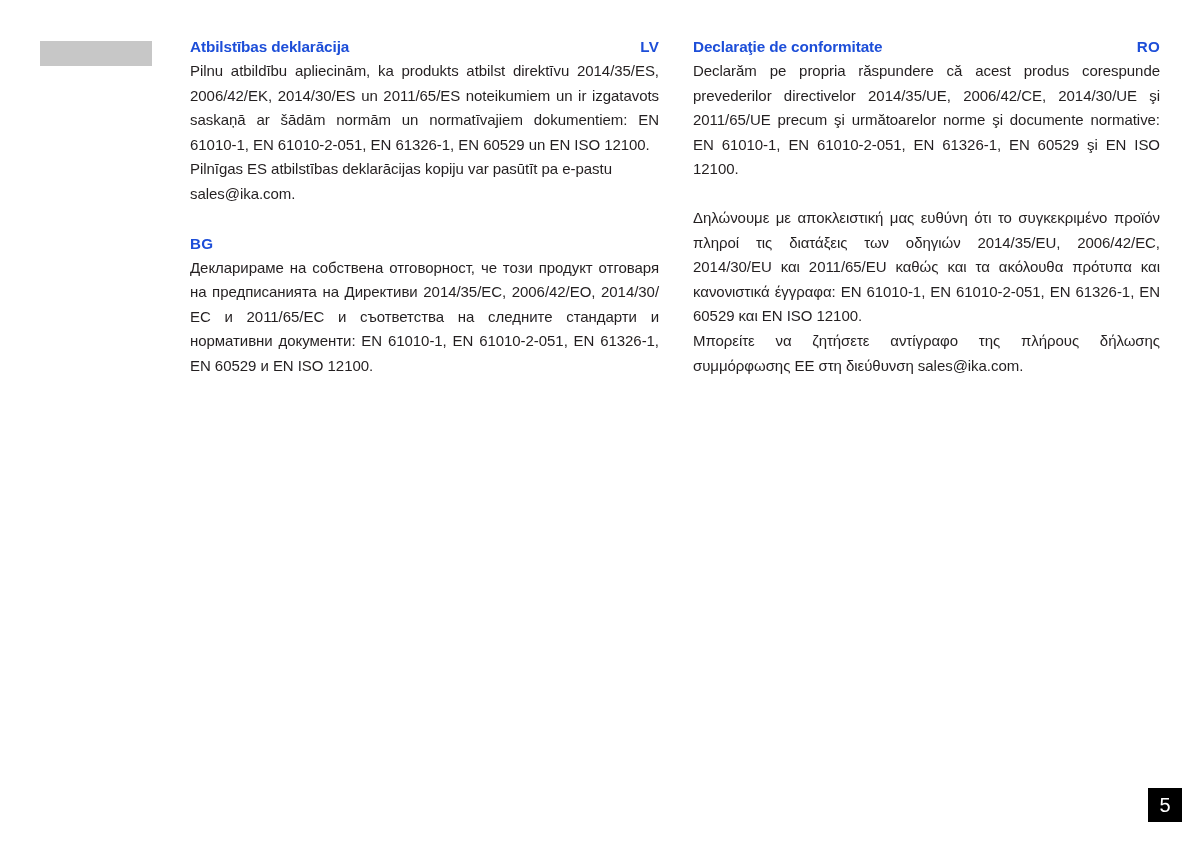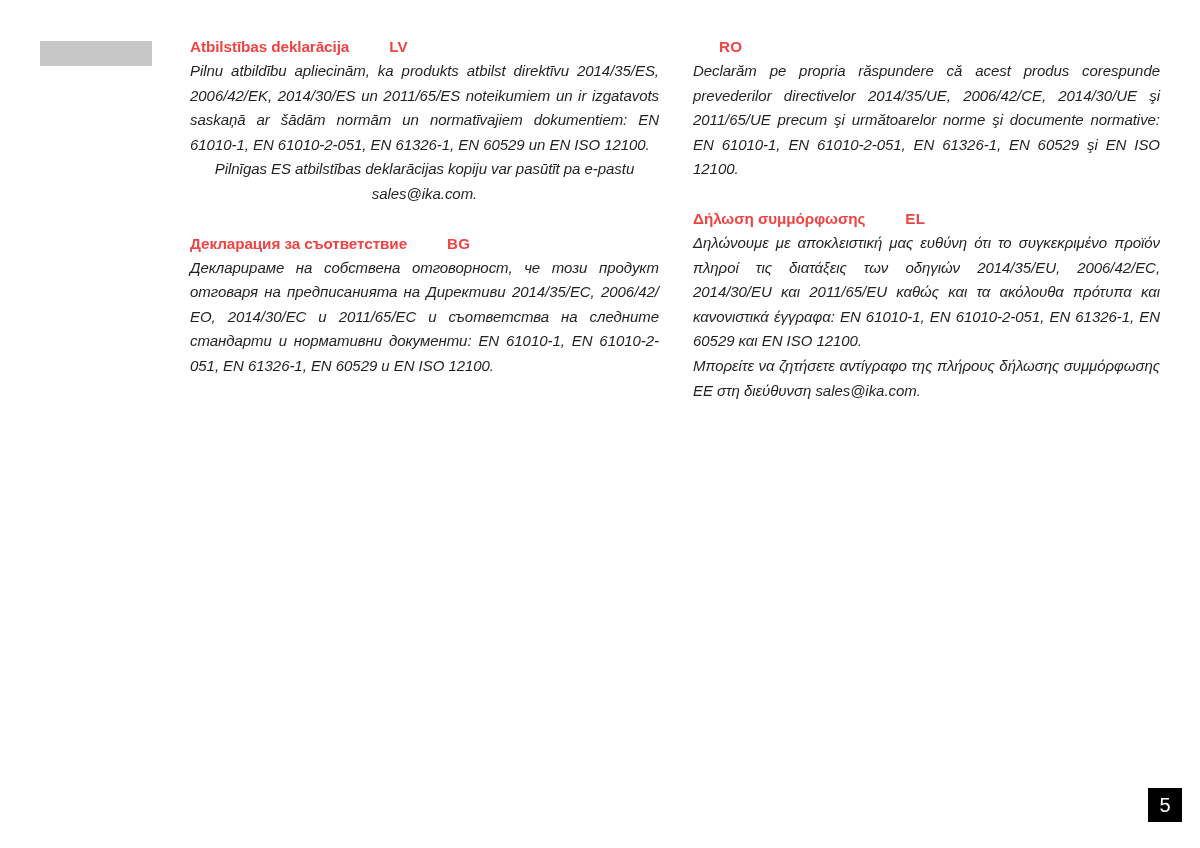--- a/index.html
+++ b/index.html
@@ -42,52 +42,51 @@
   .col-left  { left: 190px; width: 469px; }
   .col-right { left: 693px; width: 467px; }
 
   .decl-block {
     margin-bottom: 24px;
   }
   .decl-block:last-child { margin-bottom: 0; }
 
   .decl-head {
     display: flex;
+    justify-content: space-between;
     align-items: baseline;
     font-weight: bold;
     font-size: 15.3px;
     line-height: 25px;
     letter-spacing: -0.1px;
-    color: #ef4444;
+    color: #1d4ed8;
     gap: 14px;
   }
   .decl-head .code {
     font-weight: bold;
     font-size: 15.2px;
     letter-spacing: 0.2px;
-    margin-left: 26px;
   }
 
   .decl-body {
     font-size: 15px;
     line-height: 24.6px;
     color: #231f20;
     letter-spacing: -0.05px;
   }
   .para-just {
     text-align: justify;
     text-align-last: left;
   }
   .para-plain {
-    text-align: center;
+    text-align: left;
   }
   
   .decl-body p {
     margin: 0;
-    font-style: italic;
   }
 
   
   .page-badge {
     position: absolute;
     right: 18px;
     bottom: 26px;
     width: 34px;
     height: 34px;
     background: #000000;
@@ -118,46 +117,42 @@
       </div>
     </section>
 
     <section class="decl-block">
       <div class="decl-body">
       </div>
     </section>
 
     <section class="decl-block">
       <div class="decl-head">
-        <span class="title">Декларация за съответствие</span>
         <span class="code">BG</span>
       </div>
       <div class="decl-body">
         <p class="para-just">Декларираме на собствена отговорност, че този продукт отговаря на предписанията на Директиви 2014/35/ЕС, 2006/42/ЕО, 2014/30/ЕС и 2011/65/ЕС и съответства на следните стандарти и нормативни документи: EN 61010-1, EN 61010-2-051, EN 61326-1, EN 60529 и EN ISO 12100.</p>
       </div>
     </section>
 
   </div>
 
   <div class="col col-right">
 
     <section class="decl-block">
       <div class="decl-head">
+        <span class="title">Declaraţie de conformitate</span>
         <span class="code">RO</span>
       </div>
       <div class="decl-body">
         <p class="para-just">Declarăm pe propria răspundere că acest produs corespunde prevederilor directivelor 2014/35/UE, 2006/42/CE, 2014/30/UE şi 2011/65/UE precum şi următoarelor norme şi documente normative: EN 61010-1, EN 61010-2-051, EN 61326-1, EN 60529 şi EN ISO 12100.</p>
       </div>
     </section>
 
     <section class="decl-block">
-      <div class="decl-head">
-        <span class="title">Δήλωση συμμόρφωσης</span>
-        <span class="code">EL</span>
-      </div>
       <div class="decl-body">
         <p class="para-just">Δηλώνουμε με αποκλειστική μας ευθύνη ότι το συγκεκριμένο προϊόν πληροί τις διατάξεις των οδηγιών 2014/35/EU, 2006/42/EC, 2014/30/EU και 2011/65/EU καθώς και τα ακόλουθα πρότυπα και κανονιστικά έγγραφα: EN 61010-1, EN 61010-2-051, EN 61326-1, EN 60529 και  EN ISO 12100.</p>
         <p class="para-just">Μπορείτε να ζητήσετε αντίγραφο της πλήρους δήλωσης συμμόρφωσης ΕΕ στη διεύθυνση sales@ika.com.</p>
       </div>
     </section>
 
   </div>
 </div>
 
 <div class="page-badge">5</div>

